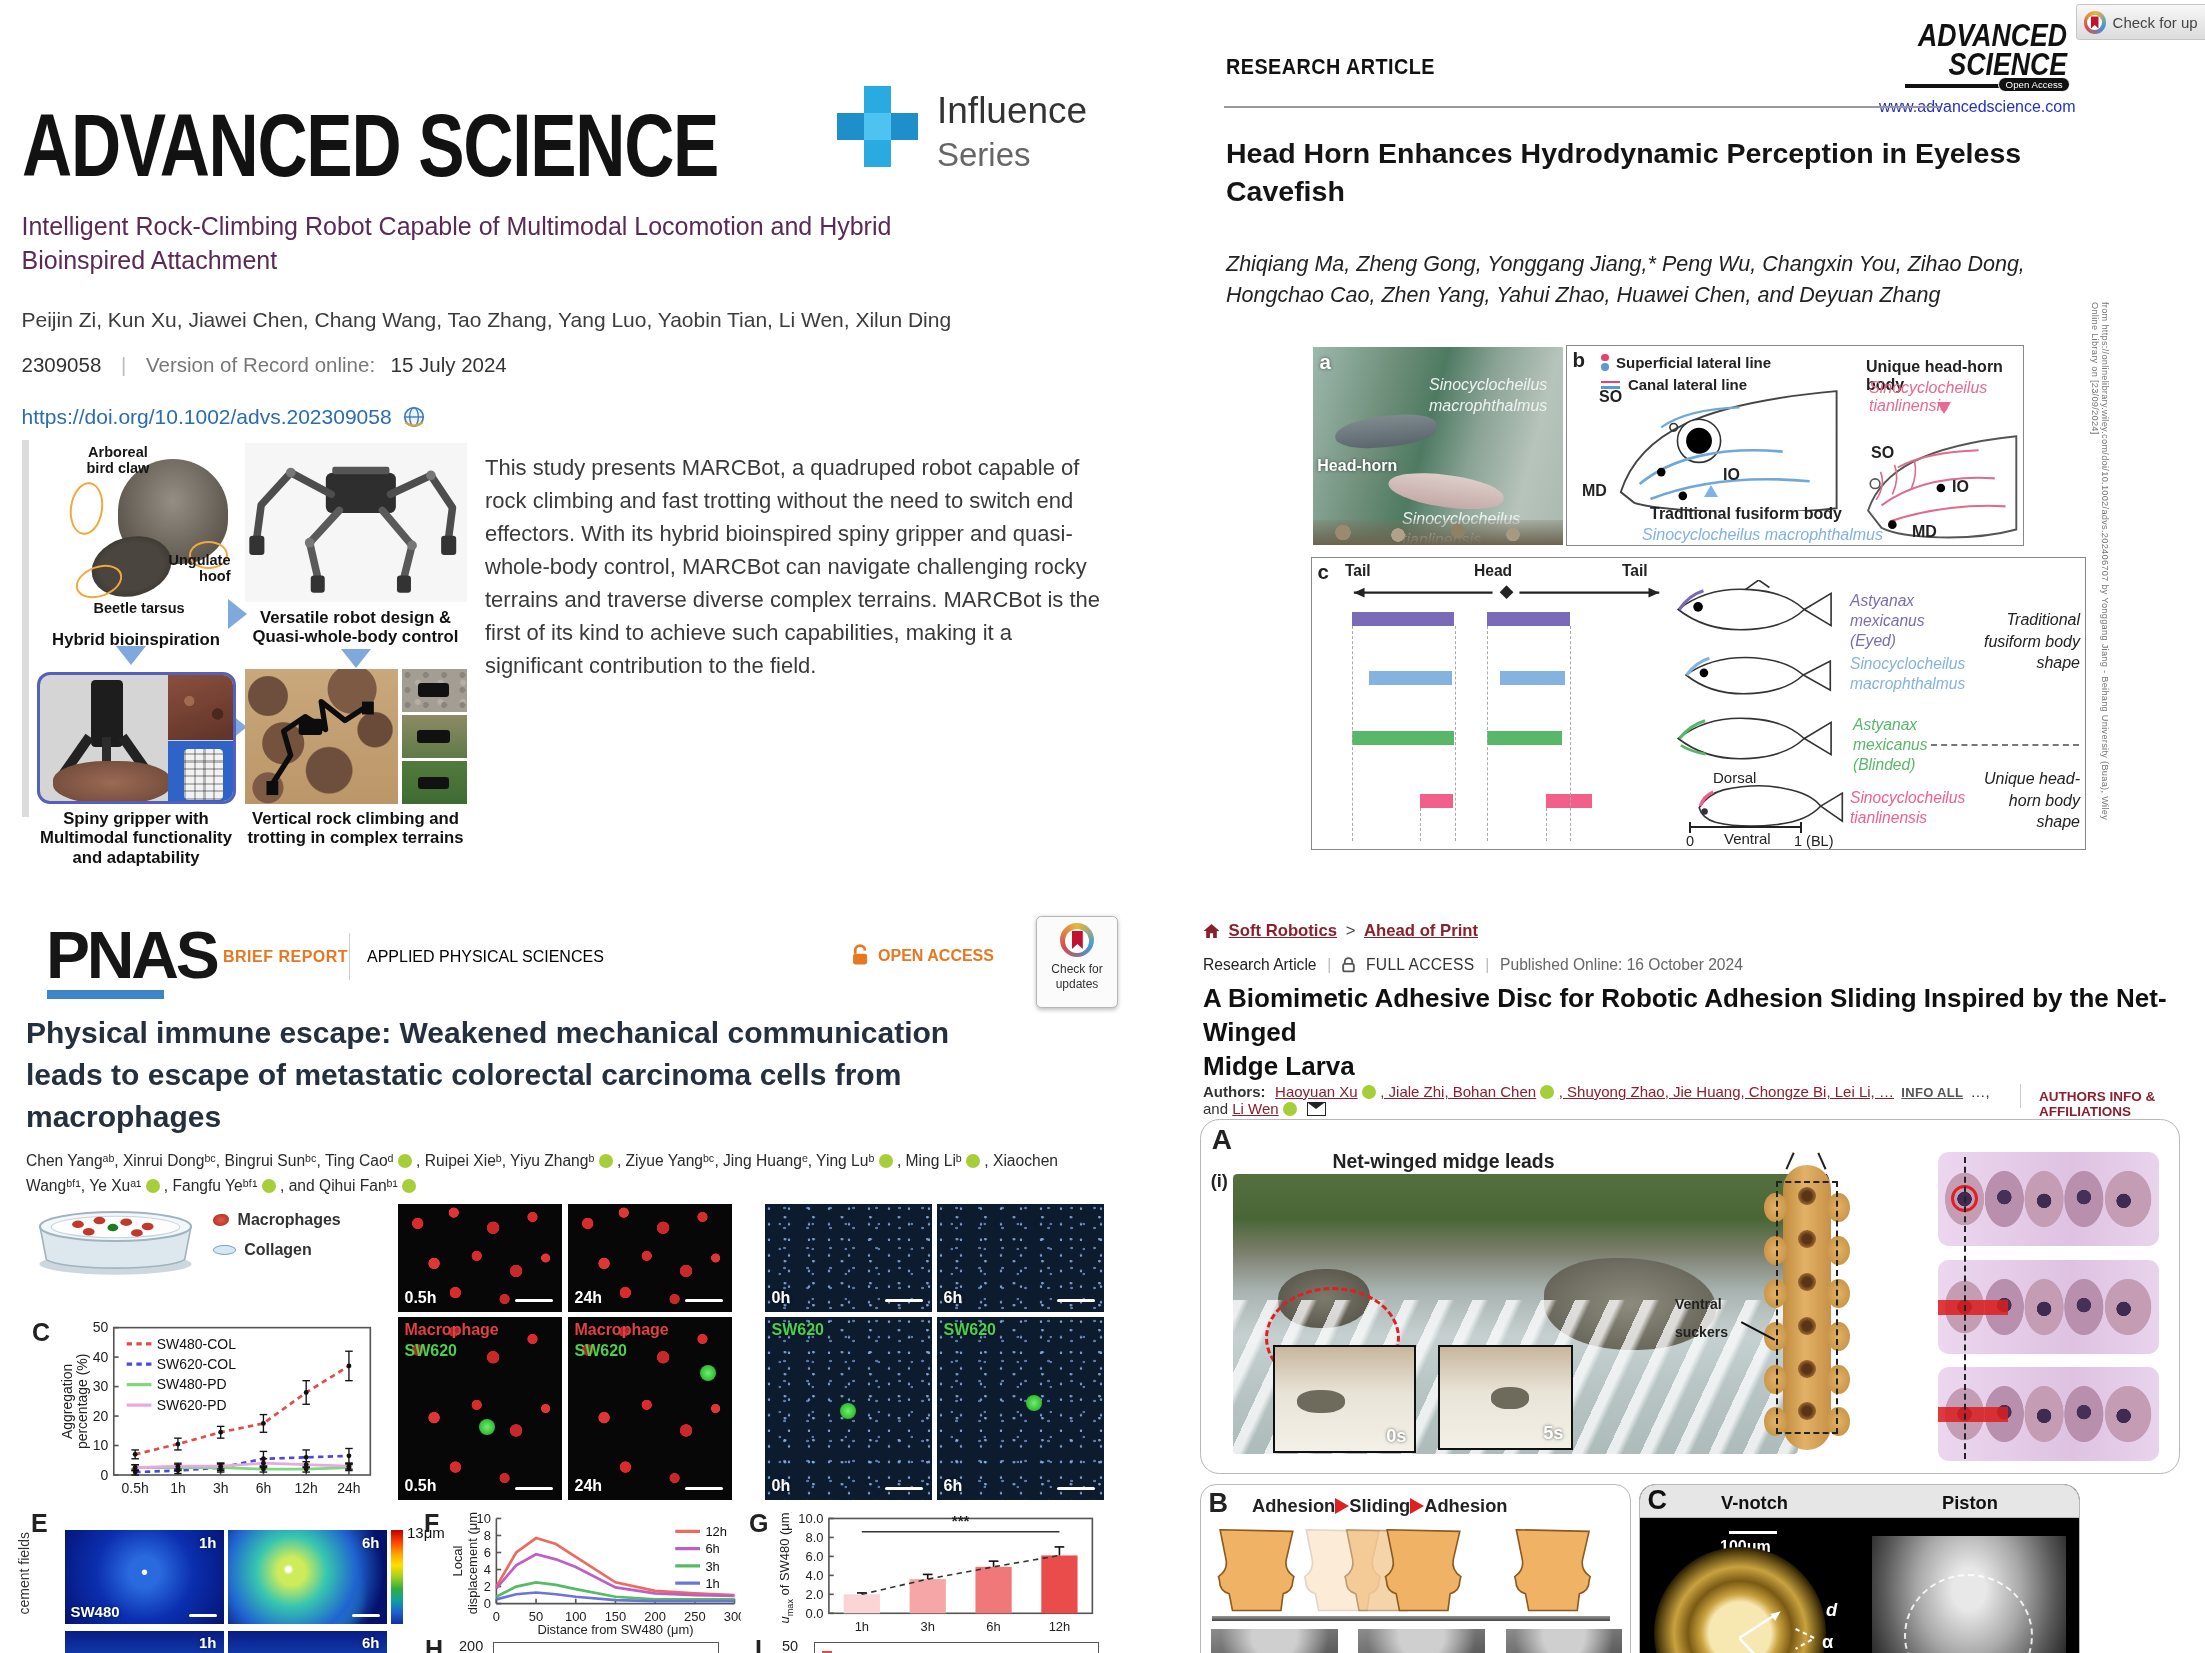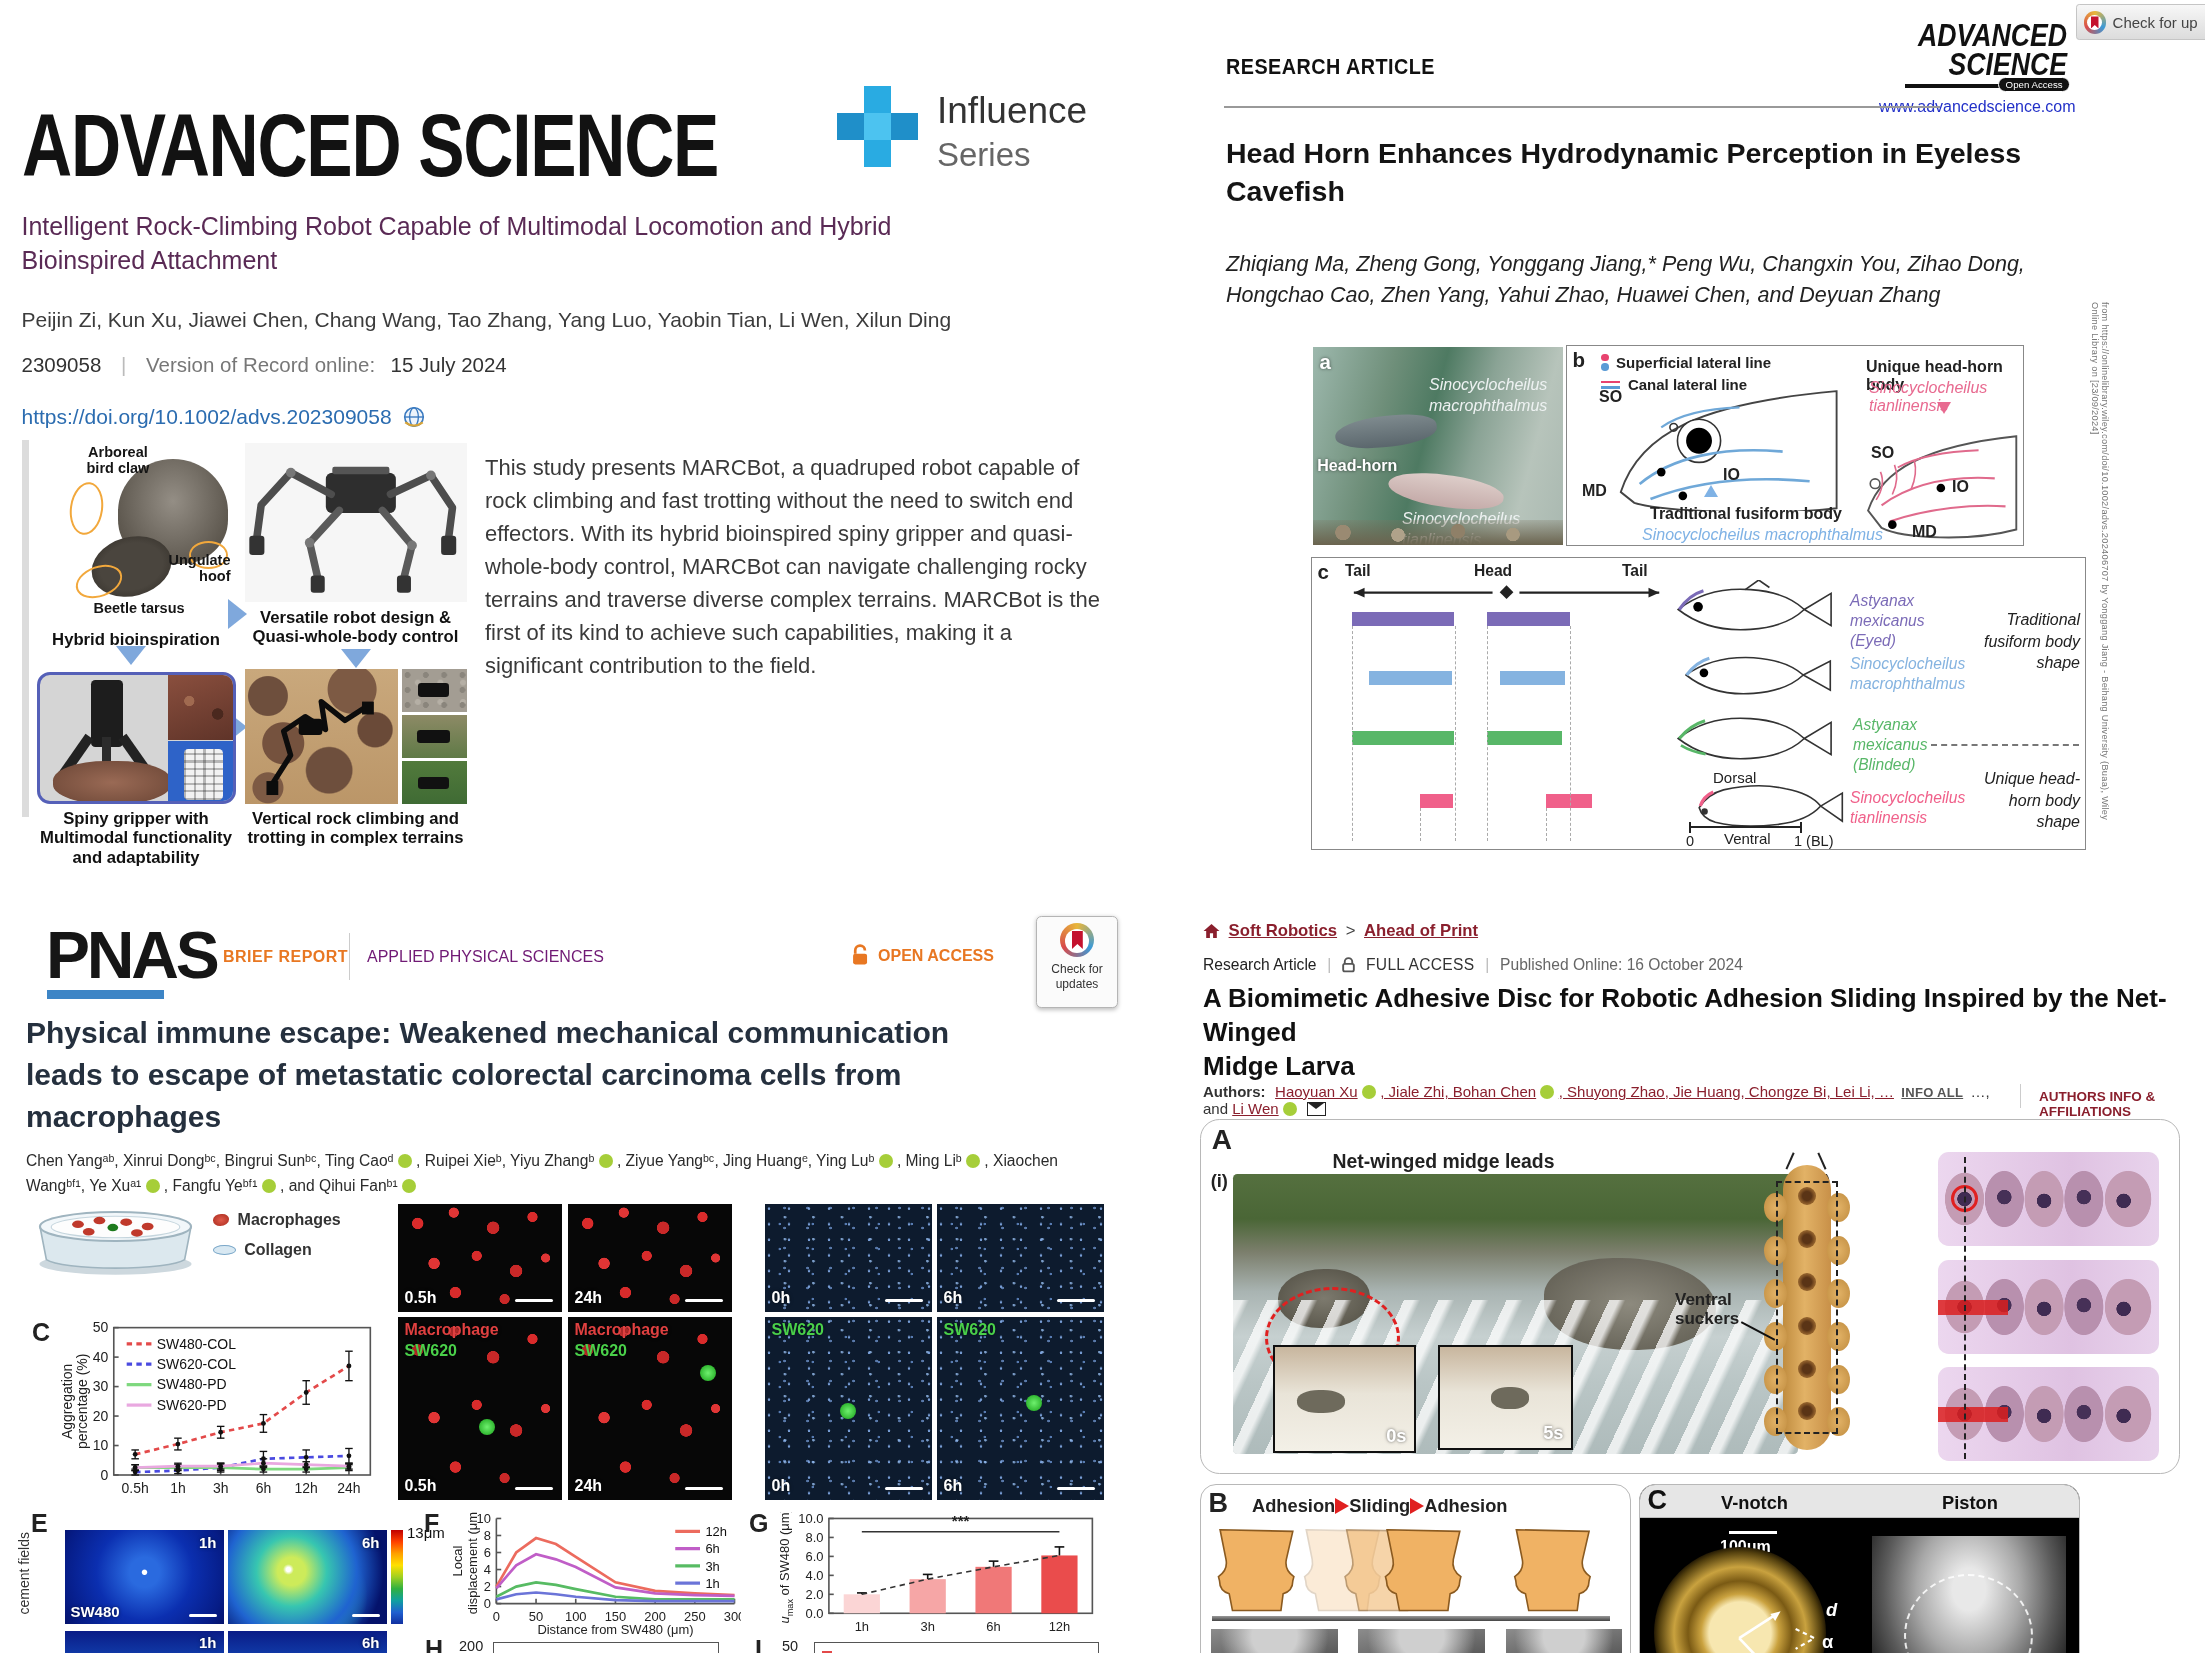--- a/index.html
+++ b/index.html
@@ -365,21 +365,21 @@
   </div>
 
   <div class="t" style="left:906px;top:302px;height:544px;writing-mode:vertical-rl;font-size:9.2px;color:#777;letter-spacing:0.3px">from https://onlinelibrary.wiley.com/doi/10.1002/advs.202406707 by Yonggang Jiang - Beihang University (Buaa), Wiley Online Library on [23/09/2024]</div>
 </div>
 
 <div id="p3" class="panel">
   <div class="t" style="left:46px;top:12px;font-size:66px;font-weight:700;letter-spacing:-3.2px;color:#161616">PNAS</div>
   <div class="t" style="left:47px;top:85px;width:117px;height:8.6px;background:#3d85c6"></div>
   <div class="t b" style="left:223px;top:43px;font-size:16px;color:#e87722;letter-spacing:0.5px">BRIEF REPORT</div>
   <div class="t" style="left:349px;top:28px;width:1.1px;height:47px;background:#ccc"></div>
-  <div class="t" style="left:367px;top:43px;font-size:16px;color:#701a75">APPLIED PHYSICAL SCIENCES</div>
+  <div class="t" style="left:367px;top:43px;font-size:16px;color:#000000">APPLIED PHYSICAL SCIENCES</div>
   <div class="t" style="left:852px;top:39px">
     <svg width="18.3" height="21.5" viewBox="0 0 34 40" style="vertical-align:-4.3px">
       <path d="M6 18 V12 a9 9 0 0 1 18 0" fill="none" stroke="#e87722" stroke-width="5"></path>
       <rect x="2" y="18" width="26" height="20" rx="4" fill="#e87722"></rect>
     </svg>
     <span class="b" style="font-size:16px;color:#e87722;margin-left:5.4px">OPEN ACCESS</span>
   </div>
   <div class="t" style="left:1036px;top:10.8px;width:82px;height:92px;background:#fbfbfb;border:1.1px solid #b5b5b5;border-radius:5.4px;box-shadow:0 1.6px 4.3px rgba(0,0,0,.25);text-align:center">
     <span style="display:inline-block;margin-top:6.5px;width:34px;height:34px;border-radius:50%;background:conic-gradient(#e8b63a,#3a9ad8,#d84a4a,#e8b63a);position:relative">
       <span style="position:absolute;left:5.4px;top:5.4px;width:24px;height:24px;border-radius:50%;background:#fff"></span>
@@ -794,21 +794,21 @@
       <div class="sucker" style="left:37px;top:32px"></div>
       <div class="sucker" style="left:37px;top:75px"></div>
       <div class="sucker" style="left:37px;top:118px"></div>
       <div class="sucker" style="left:37px;top:162px"></div>
       <div class="sucker" style="left:37px;top:205px"></div>
       <div class="sucker" style="left:37px;top:247px"></div>
       <div class="t" style="left:15px;top:26px;width:62px;height:253px;border:2.2px dashed #222"></div>
       <div class="t" style="left:28px;top:-3.2px;width:2.2px;height:18.3px;background:#222;transform:rotate(24deg)"></div>
       <div class="t" style="left:60px;top:-3.2px;width:2.2px;height:18.3px;background:#222;transform:rotate(-24deg)"></div>
     </div>
-    <div class="t b" style="left:474px;top:170px;width:92px;font-size:17px;line-height:19px">Ventral suckers</div>
+    <div class="t b" style="left:474px;top:170px;width:92px;font-size:14px;line-height:28px">Ventral suckers</div>
     <div class="t" style="left:538px;top:210px;width:38px;height:2.2px;background:#111;transform:rotate(28deg)"></div>
 
     <div class="t" style="left:732px;top:32px;width:232px;height:310px">
       <div class="larvastrip" style="left:5.4px;top:0">
         <div class="t" style="left:13px;top:33px;width:27px;height:27px;border:3.2px solid #e02020;border-radius:50%"></div>
       </div>
       <div class="larvastrip" style="left:5.4px;top:108px">
         <div class="t" style="left:0;top:40px;width:70px;height:15px;background:rgba(220,30,30,.85)"></div>
       </div>
       <div class="larvastrip" style="left:5.4px;top:215px">

